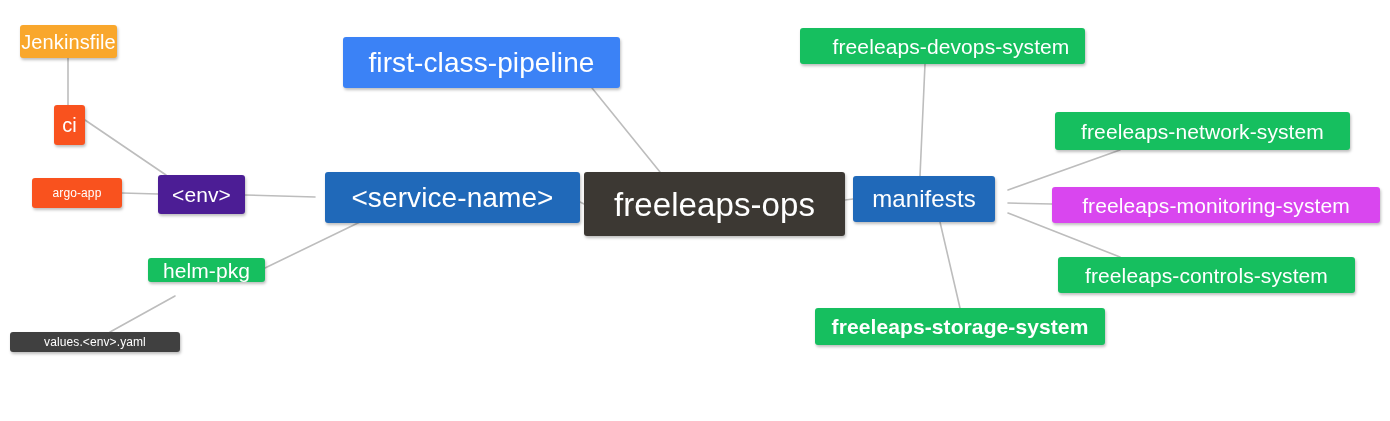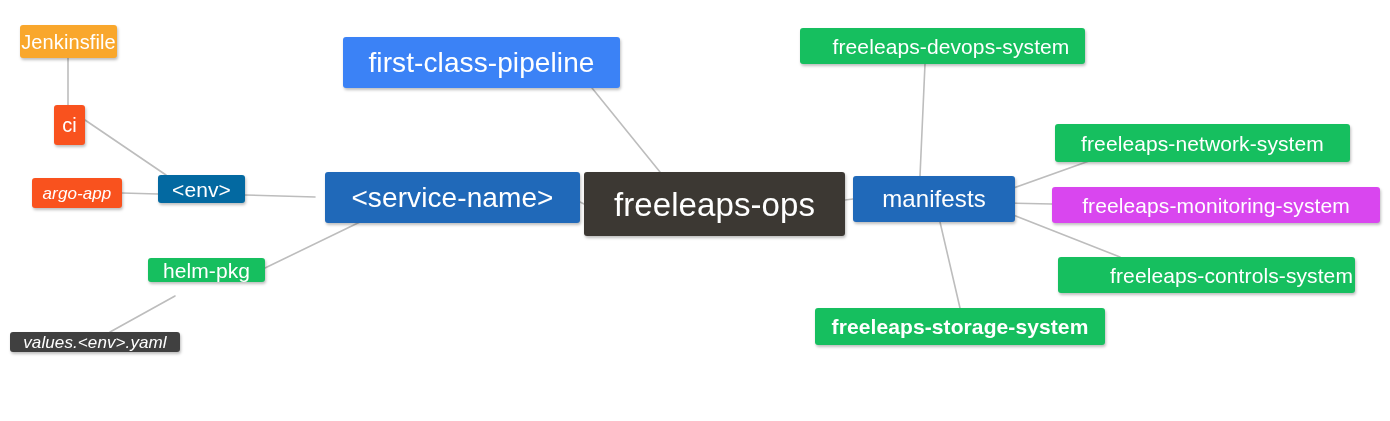--- a/index.html
+++ b/index.html
@@ -44,21 +44,21 @@
   }
   .node-label {
     display: block;
     padding: 0 2px;
   }
   
   .tier-root   { font-size: 33px; }
   .tier-1      { font-size: 28px; }
   .tier-2      { font-size: 24px; }
   .tier-3      { font-size: 21px; }
-  .tier-4      { font-size: 17px; font-style: italic; }
+  .tier-4      { font-size: 12px; }
   .tier-5      { font-size: 20px; }
 </style>
 </head>
 <body>
 
 <div id="canvas">
   <svg id="edges" viewBox="0 0 1390 421" preserveAspectRatio="none" xmlns="http://www.w3.org/2000/svg">
       <path d="M 584 204 L 570 197" stroke="#bdbdbd" stroke-width="1.6" fill="none" stroke-linecap="round"></path>
       <path d="M 592 88 L 660 172" stroke="#bdbdbd" stroke-width="1.6" fill="none" stroke-linecap="round"></path>
       <path d="M 845 200 L 853 199" stroke="#bdbdbd" stroke-width="1.6" fill="none" stroke-linecap="round"></path>
@@ -77,50 +77,50 @@
   <div id="nodes">
       <div class="node tier-root" style="left: 584px; top: 172px; width: 261px; height: 64px; background: rgb(60, 56, 51); text-align: center;">
         <span class="node-label">freeleaps-ops</span>
       </div>
       <div class="node tier-1" style="left: 325px; top: 172px; width: 255px; height: 51px; background: rgb(32, 105, 185);">
         <span class="node-label">&lt;service-name&gt;</span>
       </div>
       <div class="node tier-1" style="left: 315px; top: 37px; width: 277px; height: 51px; background: #3b82f6; margin-left: 28px;">
         <span class="node-label">first-class-pipeline</span>
       </div>
-      <div class="node tier-2" style="left: 853px; top: 176px; width: 162px; height: 46px; background: rgb(32, 105, 185);">
+      <div class="node tier-2" style="left: 853px; top: 176px; width: 142px; height: 46px; background: rgb(32, 105, 185);">
         <span class="node-label">manifests</span>
       </div>
-      <div class="node tier-3" style="left: 158px; top: 175px; width: 87px; height: 28px; background: #0369a1;">
+      <div class="node tier-3" style="left: 158px; top: 175px; width: 87px; height: 39px; background: #4c1d95;">
         <span class="node-label">&lt;env&gt;</span>
       </div>
       <div class="node tier-3" style="left: 148px; top: 258px; width: 117px; height: 24px; background: rgb(22, 191, 95);">
         <span class="node-label">helm-pkg</span>
       </div>
       <div class="node tier-5" style="left: 20px; top: 25px; width: 97px; height: 33px; background: rgb(249, 167, 44);">
         <span class="node-label">Jenkinsfile</span>
       </div>
       <div class="node tier-5" style="left: 54px; top: 105px; width: 31px; height: 40px; background: rgb(249, 82, 30);">
         <span class="node-label">ci</span>
       </div>
       <div class="node tier-4" style="left: 32px; top: 178px; width: 90px; height: 30px; background: rgb(249, 82, 30);">
         <span class="node-label">argo-app</span>
       </div>
       <div class="node tier-4" style="left: 10px; top: 332px; width: 170px; height: 20px; background: #404040;">
         <span class="node-label">values.&lt;env&gt;.yaml</span>
       </div>
       <div class="node tier-3" style="left: 800px; top: 28px; width: 285px; height: 36px; background: rgb(22, 191, 95); padding-left: 17px;">
         <span class="node-label">freeleaps-devops-system</span>
       </div>
-      <div class="node tier-3" style="left: 1055px; top: 112px; width: 295px; height: 38px; background: rgb(22, 191, 95); margin-top: 12px;">
+      <div class="node tier-3" style="left: 1055px; top: 112px; width: 295px; height: 38px; background: rgb(22, 191, 95);">
         <span class="node-label">freeleaps-network-system</span>
       </div>
       <div class="node tier-3" style="left: 1052px; top: 187px; width: 328px; height: 36px; background: #d946ef;">
         <span class="node-label">freeleaps-monitoring-system</span>
       </div>
-      <div class="node tier-3" style="left: 1058px; top: 257px; width: 297px; height: 36px; background: rgb(22, 191, 95); justify-content: flex-end;">
+      <div class="node tier-3" style="left: 1058px; top: 257px; width: 297px; height: 36px; background: rgb(22, 191, 95);">
         <span class="node-label">freeleaps-controls-system</span>
       </div>
       <div class="node tier-3" style="left: 815px; top: 308px; width: 290px; height: 37px; background: rgb(22, 191, 95); font-weight: bold;">
         <span class="node-label">freeleaps-storage-system</span>
       </div>
     </div>
 </div>
 
 </body></html>

